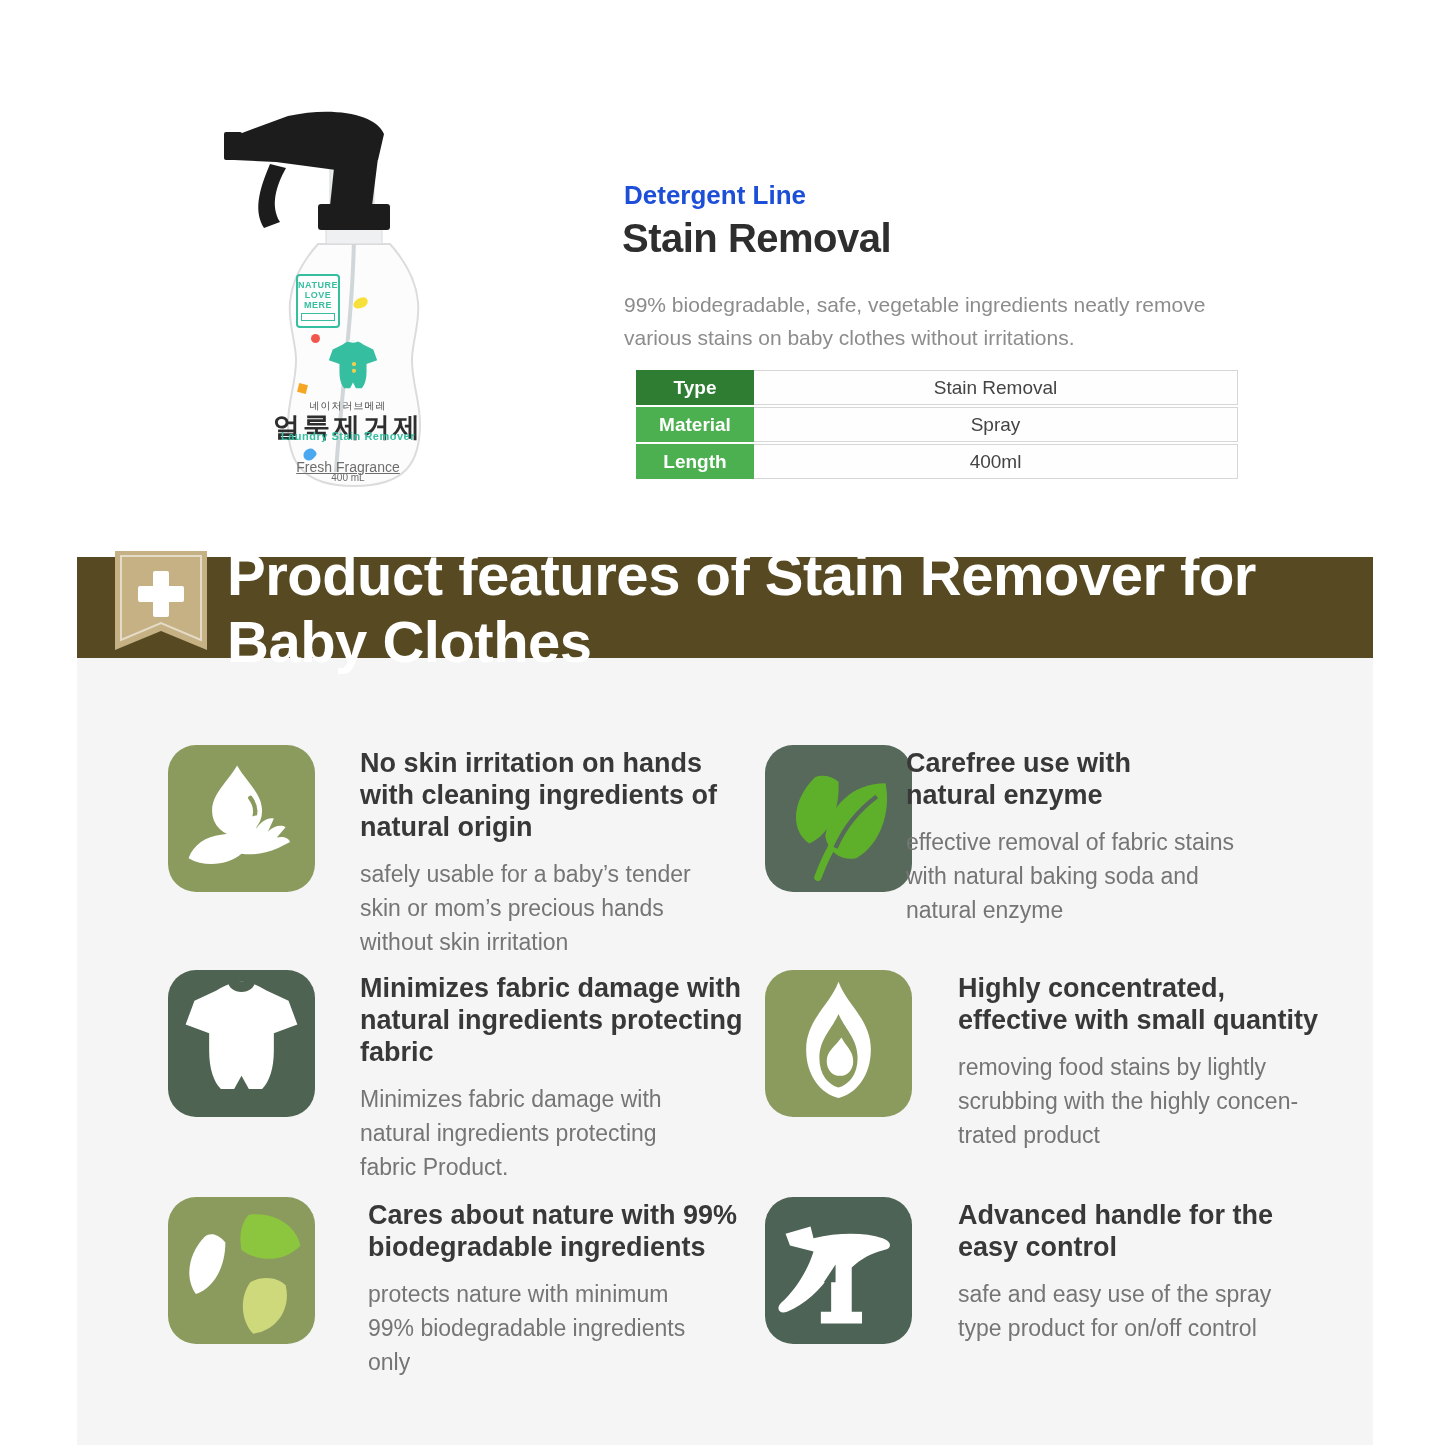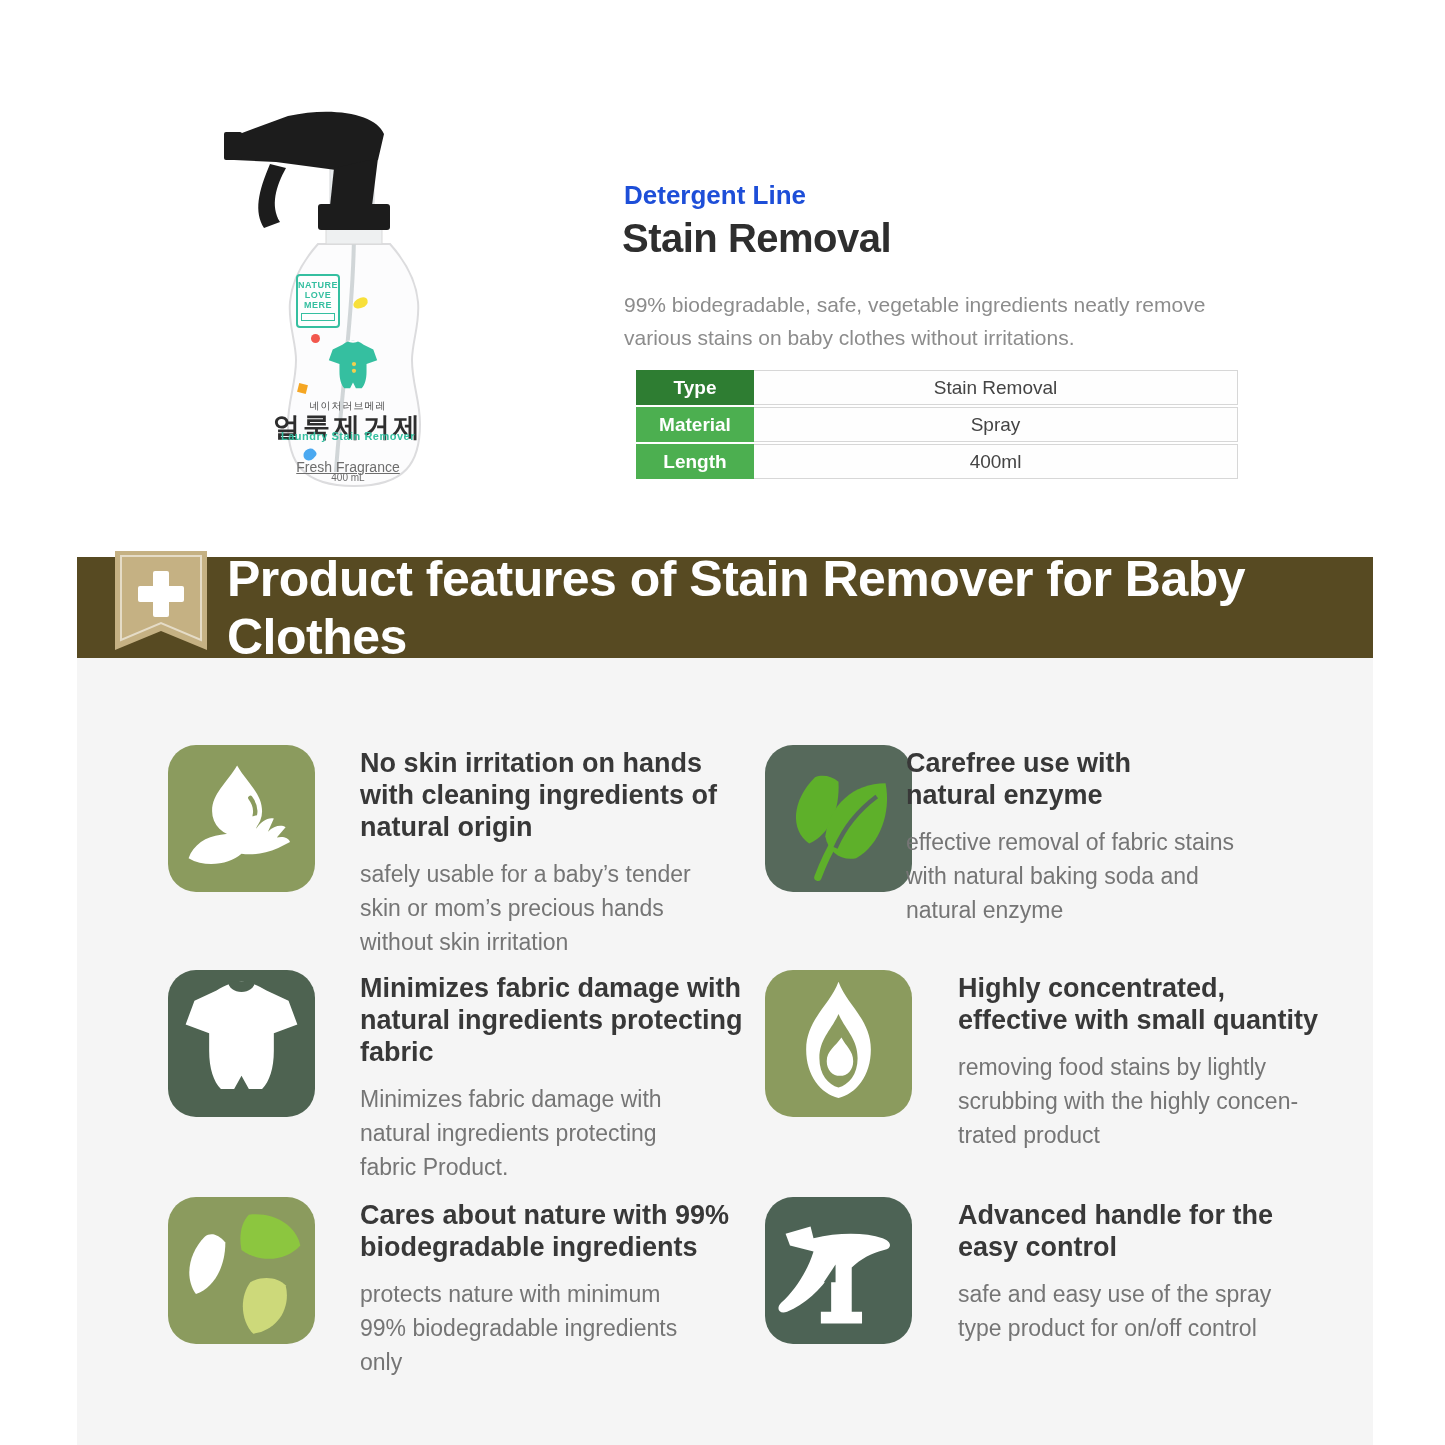--- a/index.html
+++ b/index.html
@@ -45,21 +45,21 @@
   .spec-row.dark .spec-label{background:var(--table-dark);}
   .spec-row.light .spec-label{background:var(--table-green);}
   .spec-value{flex:1;height:33px;line-height:33px;text-align:center;background:#fefefe;
         border:1px solid #d7d7d7;border-left:none;font-size:19px;color:#444;}
 
   
   .features-panel{position:absolute;left:77px;top:557px;width:1296px;height:888px;background:var(--panel);}
   .banner{position:absolute;left:77px;top:557px;width:1296px;height:101px;background:var(--banner-bg);}
   .banner .ribbon{position:absolute;left:38px;top:-6px;width:92px;height:99px;}
   .banner .banner-title{position:absolute;left:150px;right:15px;top:0;bottom:0;display:flex;
-        align-items:center;justify-content:center;color:#fff;font-size:50px;font-weight:bold;letter-spacing:-0.5px;}
+        align-items:center;justify-content:center;color:#fff;font-size:58px;font-weight:bold;letter-spacing:-0.5px;}
   .tile{position:absolute;width:147px;height:147px;border-radius:28px;}
   .tile svg{position:absolute;left:0;top:0;width:100%;height:100%;}
   .tile.olive{background:var(--olive);color:var(--olive);}
   .tile.sage-leaf{background:var(--sage-leaf);color:var(--sage-leaf);}
   .tile.sage-onesie{background:var(--sage-onesie);color:var(--sage-onesie);}
   .tile.sage-sprayer{background:var(--sage-sprayer);color:var(--sage-sprayer);}
   .f-text{position:absolute;width:410px;}
   .f-title{font-size:27px;line-height:32px;font-weight:bold;color:#383838;}
   .f-desc{margin-top:14px;font-size:23px;line-height:34px;color:#757575;}
 </style>
@@ -216,21 +216,21 @@
 trated product</div>
   </div>
 
   <div class="tile olive" style="left:168px;top:1197px;">
     <svg viewBox="0 0 100 100">
       <path d="M25,27 C14,38 11,55 19,66 C31,62 39,48 39,31 C34,25 29,24 25,27 Z" fill="#fff"></path>
       <path d="M55,12 C72,10 87,19 90,33 C80,44 62,45 50,36 C48,26 50,17 55,12 Z" fill="var(--leaf-mid)"></path>
       <path d="M80,60 C84,76 74,91 58,93 C50,85 48,69 56,58 C65,53 75,55 80,60 Z" fill="var(--leaf-pale)"></path>
     </svg>
   </div>
-  <div class="f-text" style="left:360px;top:1199px;">
+  <div class="f-text" style="left:368px;top:1199px;">
     <div class="f-title pre">Cares about nature with 99%
 biodegradable ingredients</div>
     <div class="f-desc pre">protects nature with minimum
 99% biodegradable ingredients
 only</div>
   </div>
 
   <div class="tile sage-sprayer" style="left:765px;top:1197px;">
     <svg viewBox="0 0 100 100">
       <path d="M14,25 L31,20 L33,28 C50,24 68,24 80,28 C86,30 87,35 81,36 C73,38 65,42 59,48

